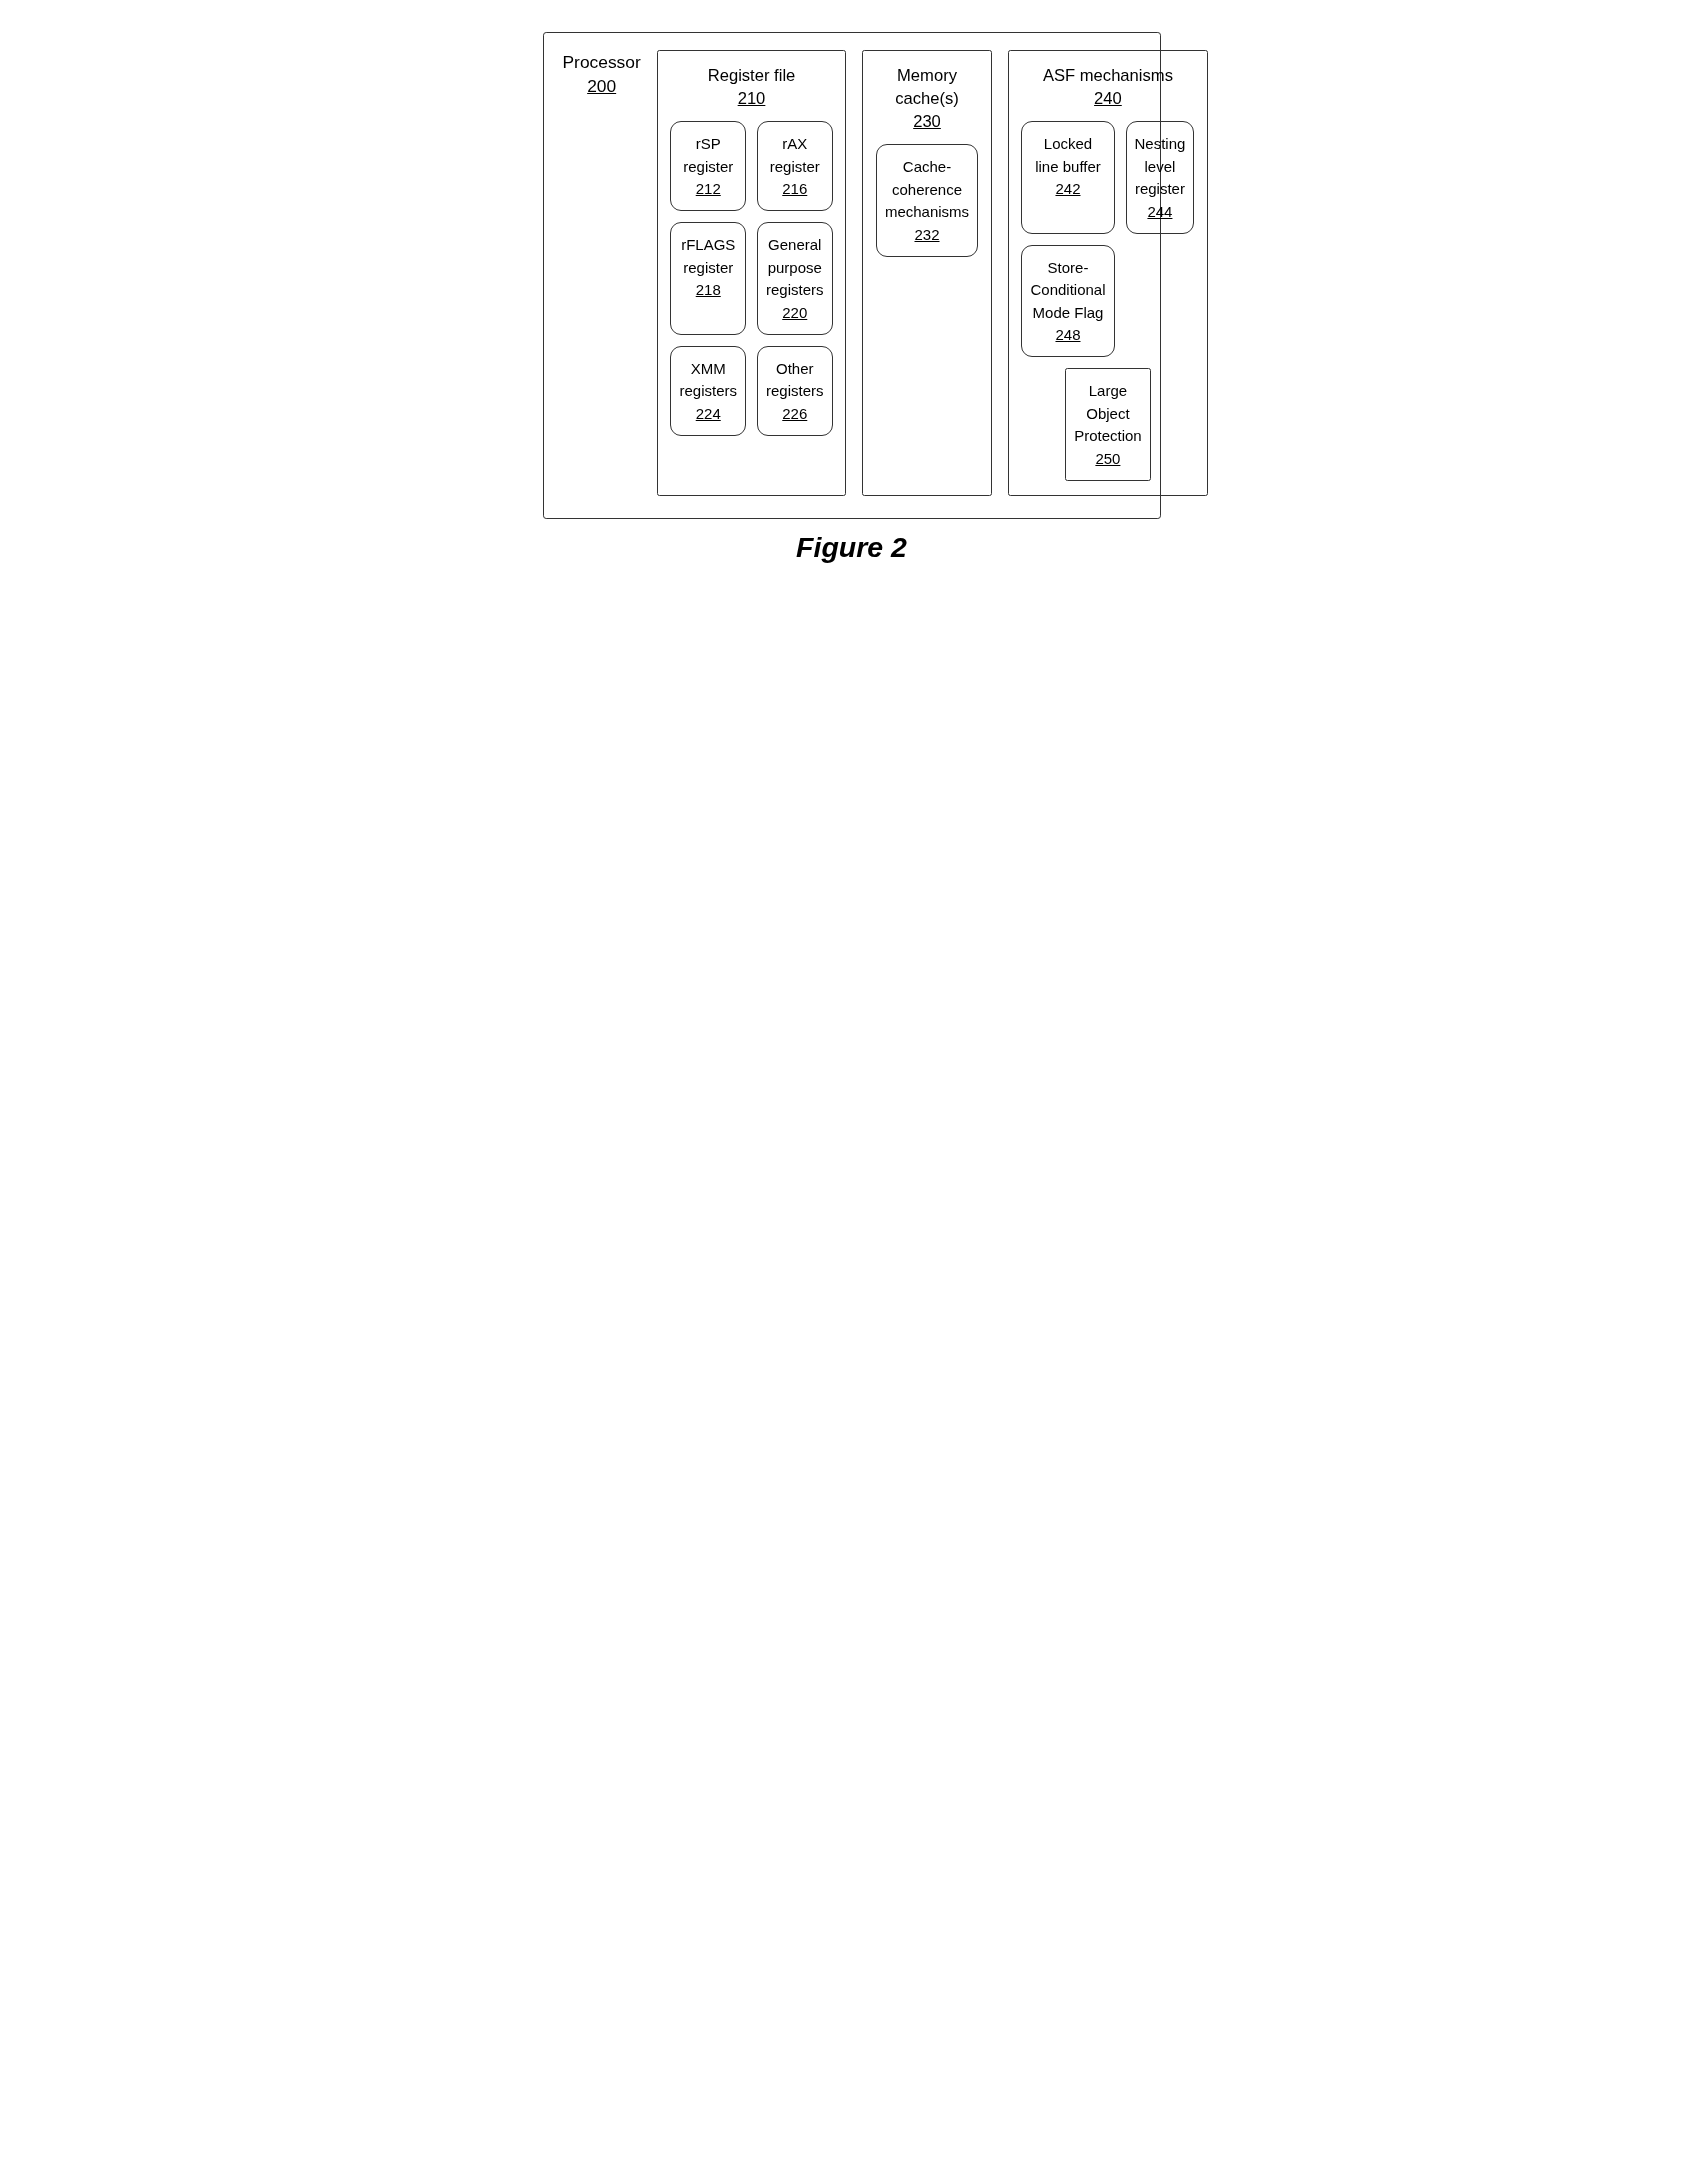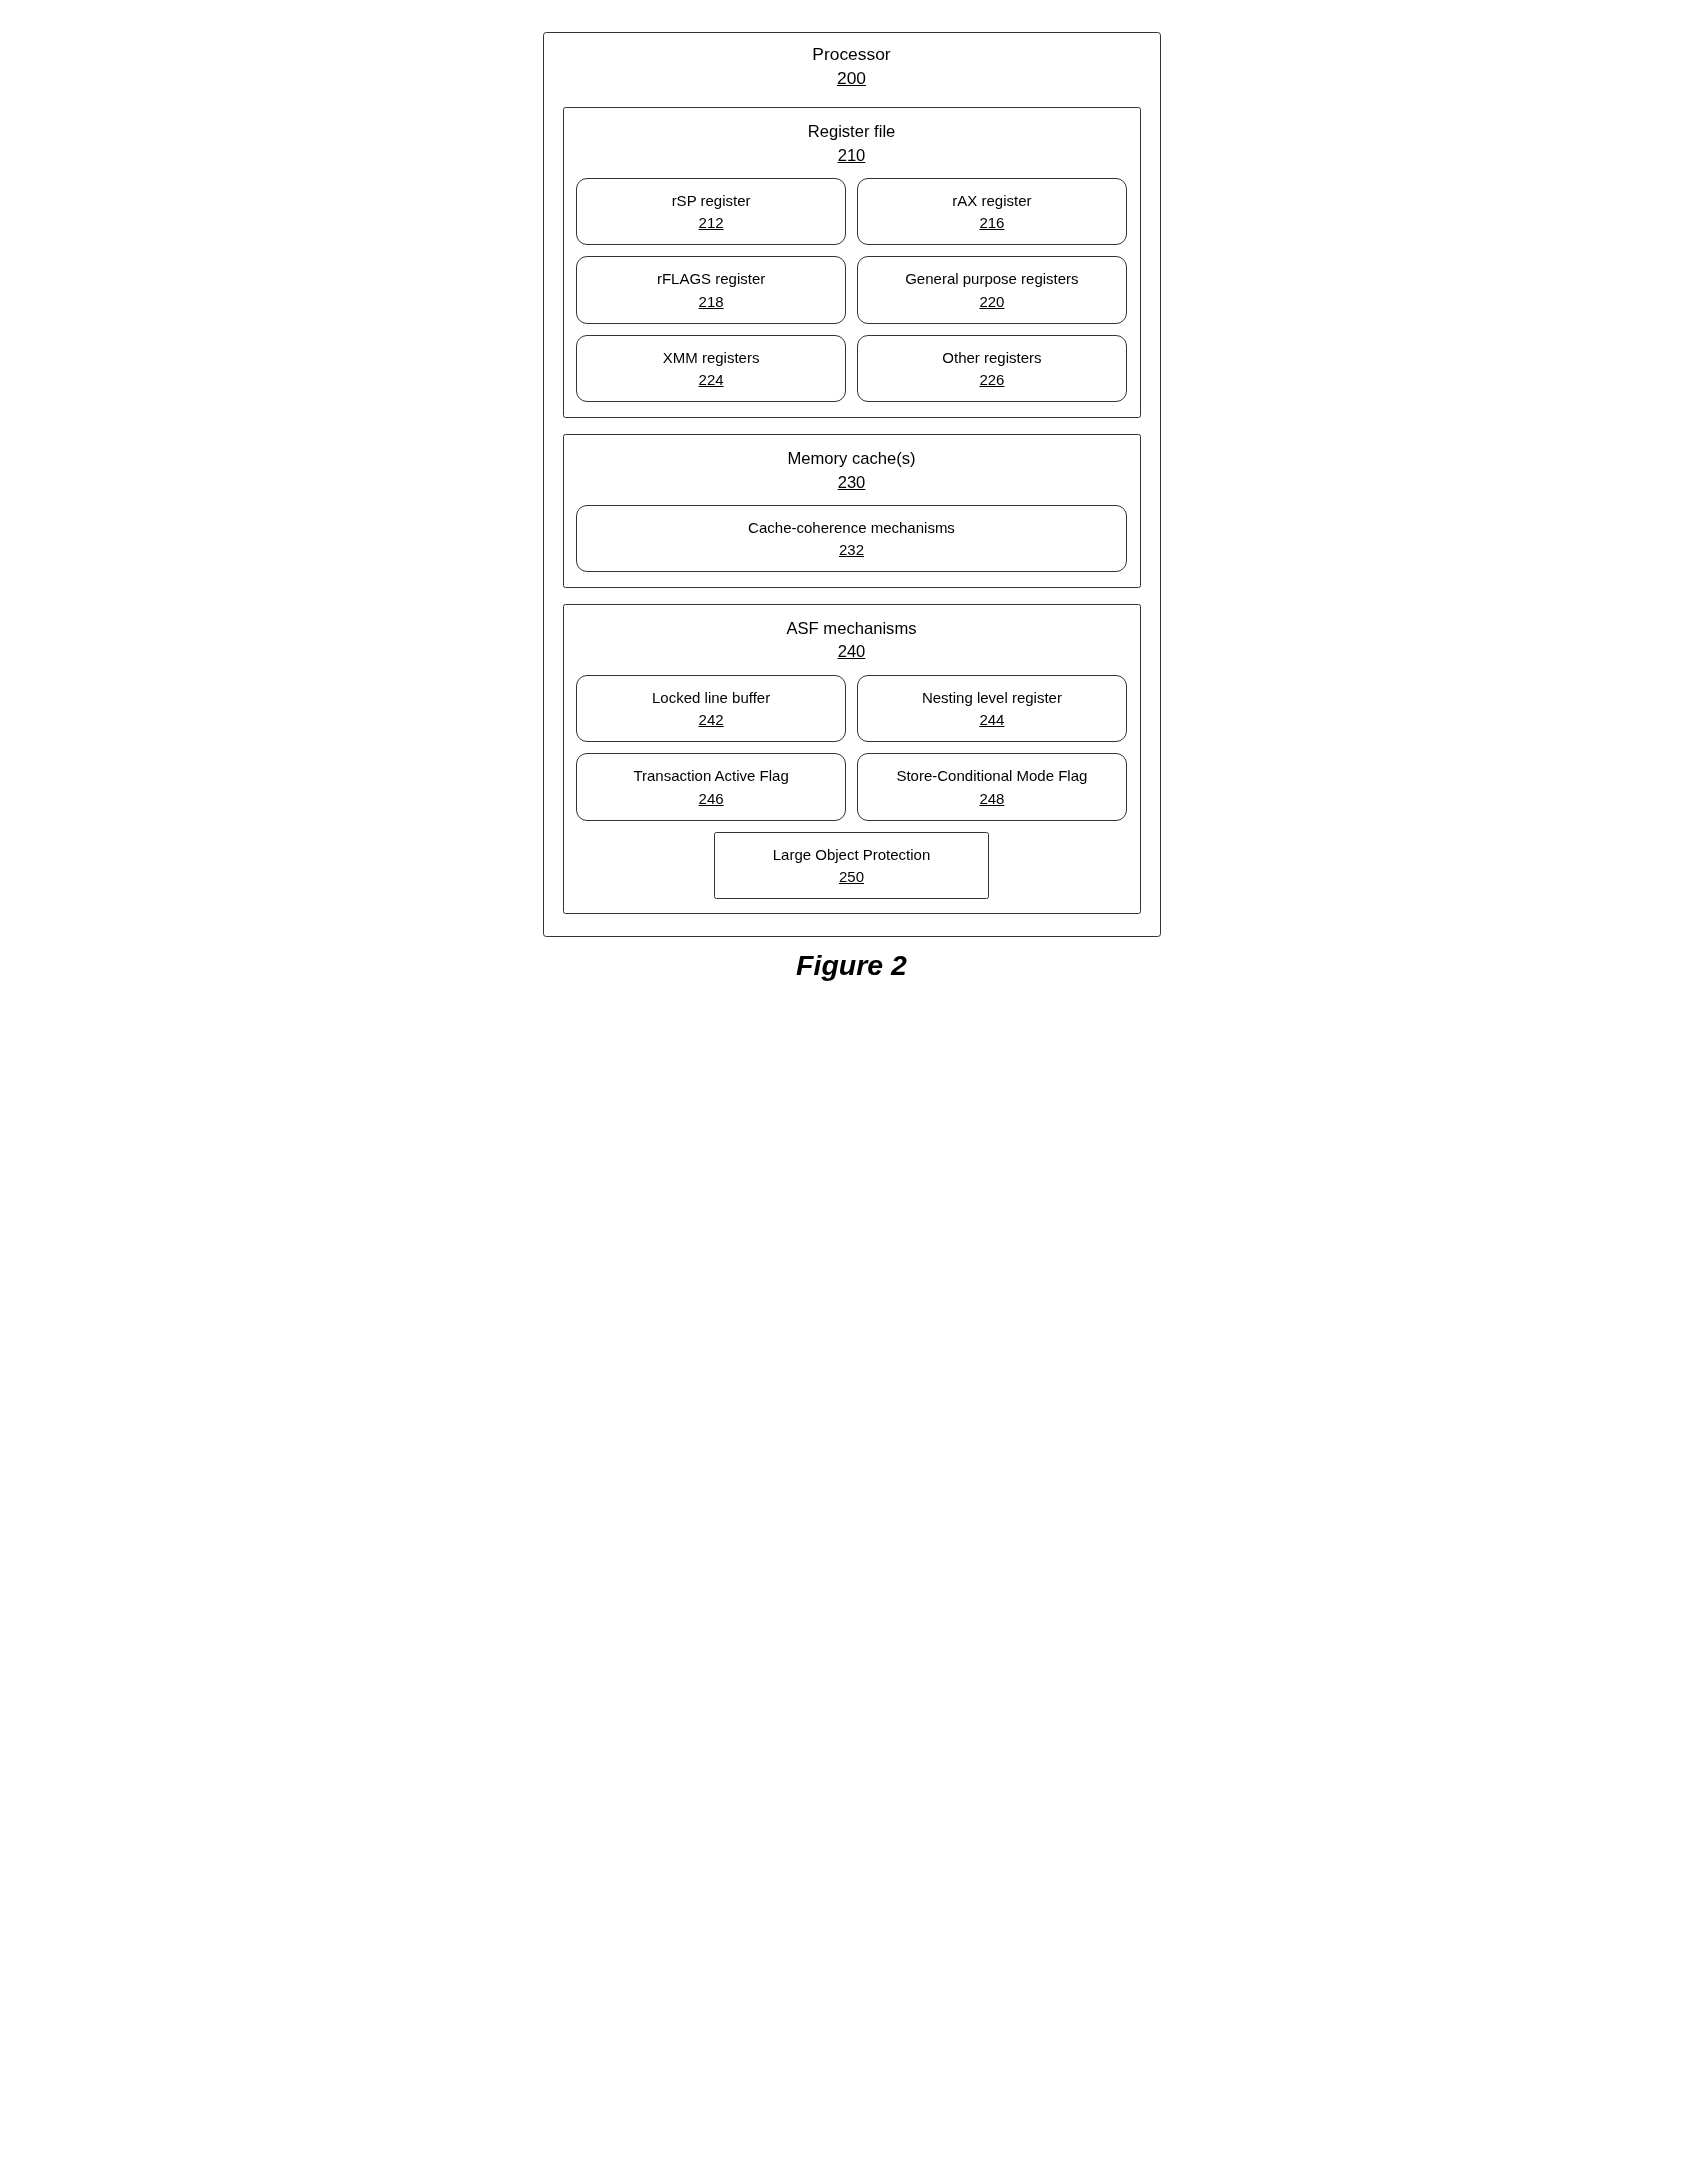--- a/index.html
+++ b/index.html
@@ -19,24 +19,23 @@
       width: 618px;
       display: flex;
       flex-direction: column;
       align-items: center;
     }
 
     .outer-box {
       border: 1.6px solid #333;
       border-radius: 3.2px;
       width: 100%;
-      padding: 9px 19px 22px 19px;
+      padding: 17px 19px 22px 19px;
       background: #fff;
       display: flex;
-      flex-direction: column;
       gap: 16px;
     }
 
     .processor-label {
       text-align: center;
       font-size: 17.4px;
       line-height: 1.4;
     }
 
     .underline {
@@ -173,24 +172,20 @@
         <div class="cell-box">
           <span>Locked line buffer</span><br>
           <span class="underline">242</span>
         </div>
 
         <div class="cell-box">
           <span>Nesting level register</span><br>
           <span class="underline">244</span>
         </div>
 
-        <div class="cell-box">
-          <span>Transaction Active Flag</span><br>
-          <span class="underline">246</span>
-        </div>
 
         <div class="cell-box">
           <span>Store-Conditional Mode Flag</span><br>
           <span class="underline">248</span>
         </div>
 
       </div>
 
       <div class="center-box-wrapper">
         <div class="cell-box-center">

